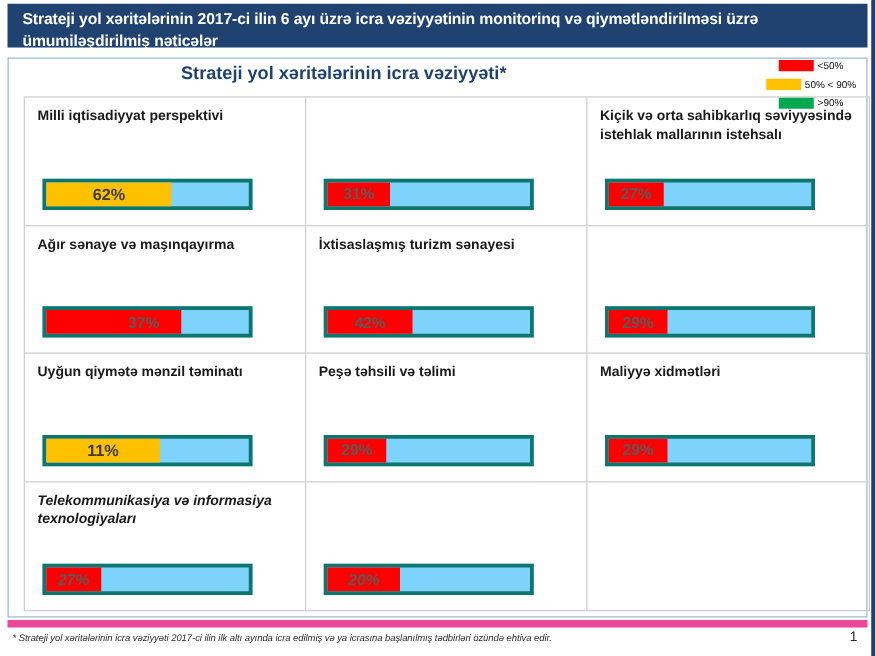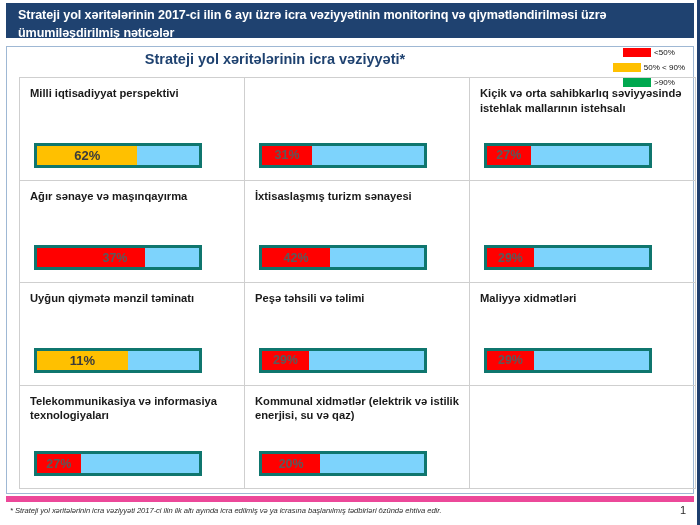--- a/index.html
+++ b/index.html
@@ -107,21 +107,21 @@
   .card {
     border-right: 1px solid #cfcfcf;
     border-bottom: 1px solid #cfcfcf;
     box-sizing: border-box;
     padding: 8px 10px 6px 10px;
     position: relative;
     display: flex;
     flex-direction: column;
   }
   .card:nth-child(3n) { border-right: none; }
-  .card:nth-child(n+10) { border-bottom: none; }
+  .card:nth-child(n+10) { border-bottom: none; font-style: italic; }
   .card.empty { }
 
   .card-title {
     font-size: 11.2px;
     font-weight: bold;
     color: #1a1a1a;
     line-height: 1.32;
   }
   .bar-wrap {
     margin-top: auto;
@@ -283,21 +283,20 @@
         </div>
         <div class="card">
           <div class="card-title">Telekommunikasiya və informasiya texnologiyaları</div>
           <div class="bar-wrap">
             <div class="bar-track">
               <div class="bar-fill" style="width: 27%; background: rgb(255, 0, 0);">27%</div>
             </div>
           </div>
         </div>
         <div class="card">
-          <div class="card-title">Kommunal xidmətlər (elektrik və istilik enerjisi, su və qaz)</div>
           <div class="bar-wrap">
             <div class="bar-track">
               <div class="bar-fill" style="width: 36%; background: rgb(255, 0, 0);">20%</div>
             </div>
           </div>
         </div>
         <div class="card empty"></div>
       </div>
 
   </div>

